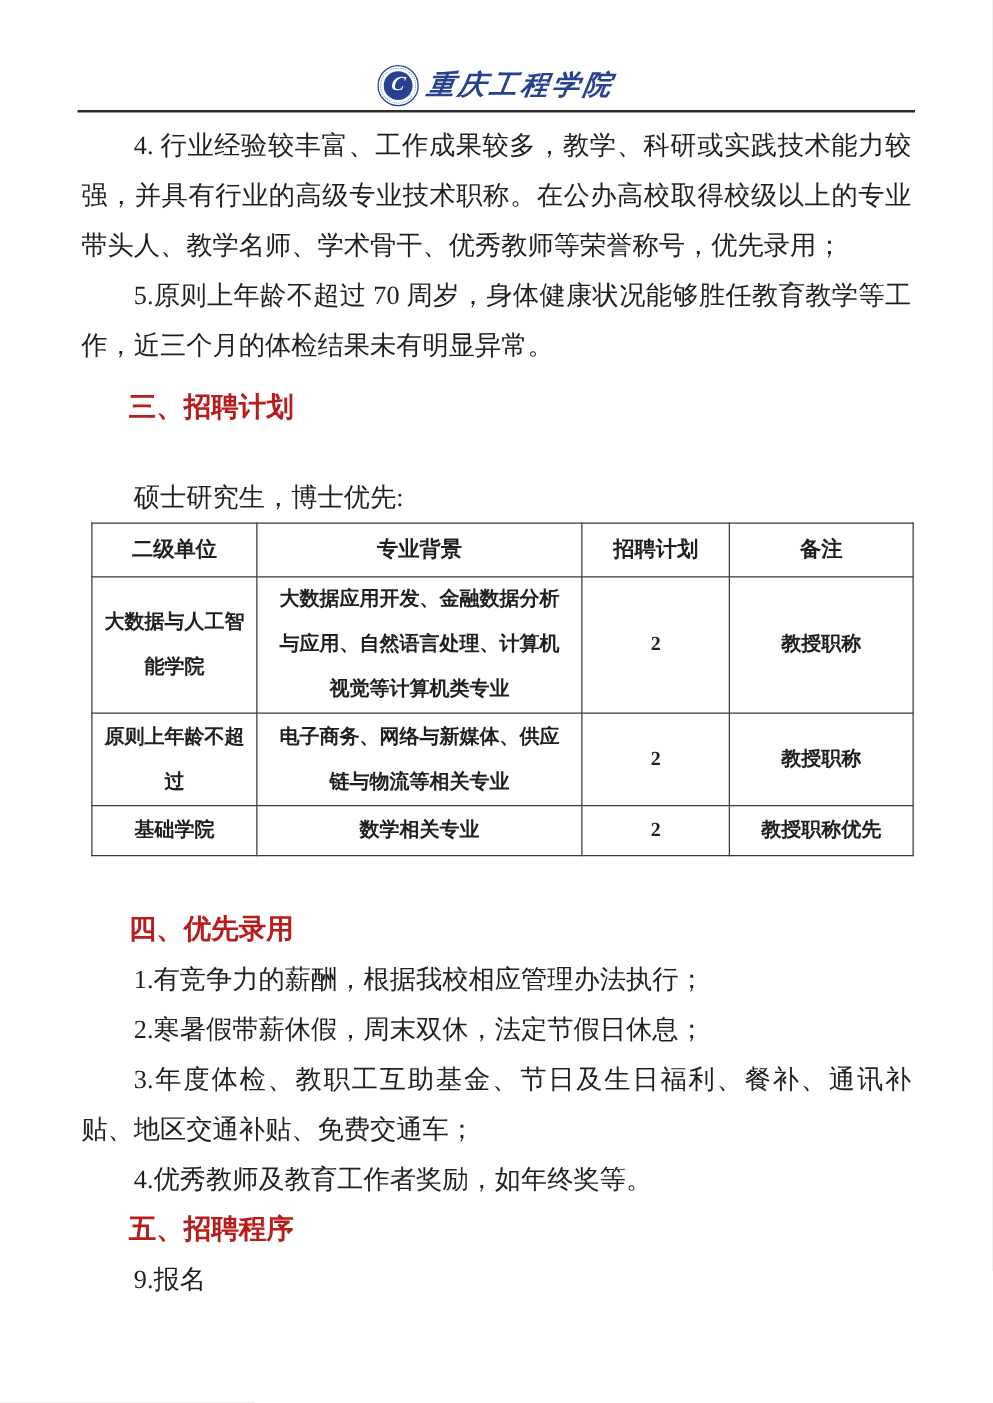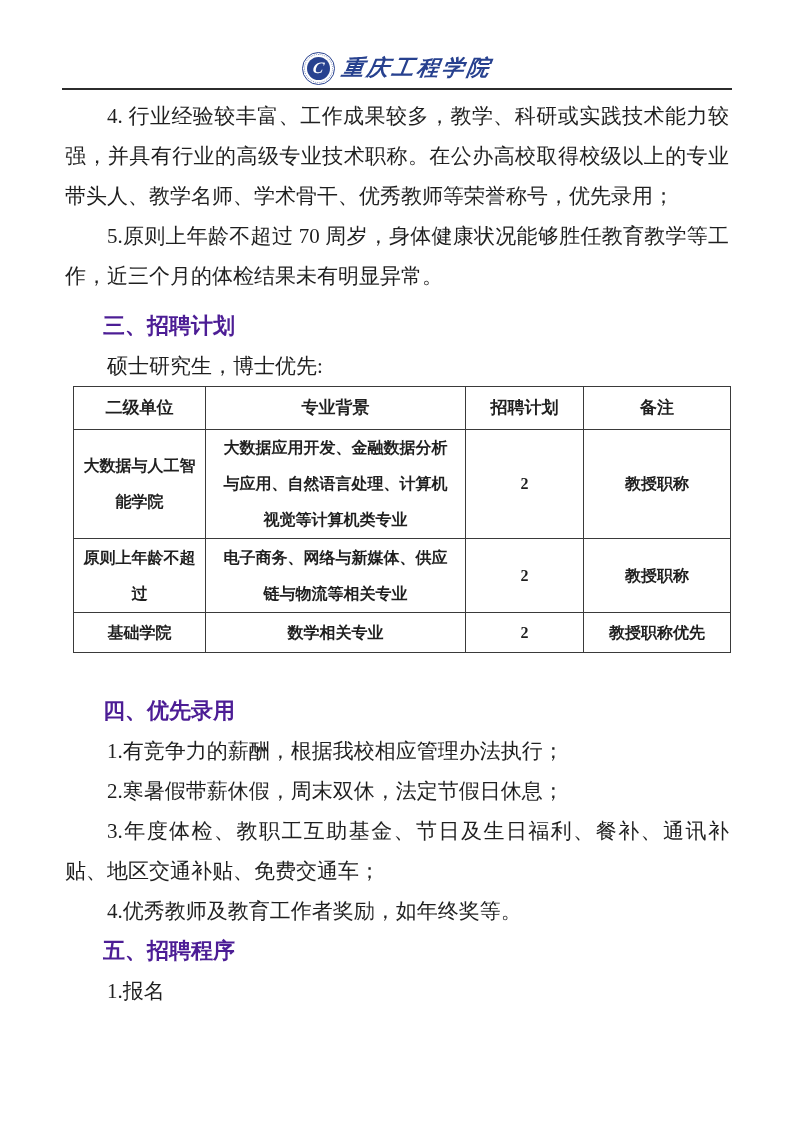--- a/index.html
+++ b/index.html
@@ -53,24 +53,24 @@
   .content {
     position:absolute; top:96px; left:65px; width:664px;
   }
   .para {
     font-size:21px; line-height:40px;
     text-align:justify; text-indent:2em;
   }
   .heading {
     font-family:"Liberation Sans","DejaVu Sans",sans-serif;
     font-weight:bold; font-size:22px; line-height:40px;
-    padding-left:38px; color:#4c1d95;
+    padding-left:38px; color:#b91c1c;
   }
   .h3 { margin-top:10px; }
-  .intro { margin-top:0; }
+  .intro { margin-top:32px; }
   
   table.plan {
     margin-left:8px; width:657px;
     border-collapse:collapse;
     table-layout:fixed;
     font-size:16px;
   }
   table.plan th, table.plan td {
     border:1px solid #3a3a3a;
     text-align:center; vertical-align:middle;
@@ -153,16 +153,16 @@
     </tbody>
       </table>
 
     <div class="heading h4">四、优先录用</div>
     <p class="para">1.有竞争力的薪酬，根据我校相应管理办法执行；</p>
     <p class="para">2.寒暑假带薪休假，周末双休，法定节假日休息；</p>
     <p class="para">3.年度体检、教职工互助基金、节日及生日福利、餐补、通讯补贴、地区交通补贴、免费交通车；</p>
     <p class="para">4.优秀教师及教育工作者奖励，如年终奖等。</p>
 
     <div class="heading h5">五、招聘程序</div>
-    <p class="para">1.报名</p>
+    <p class="para">9.报名</p>
 
   </div>
 </div>
 
 </body></html>

